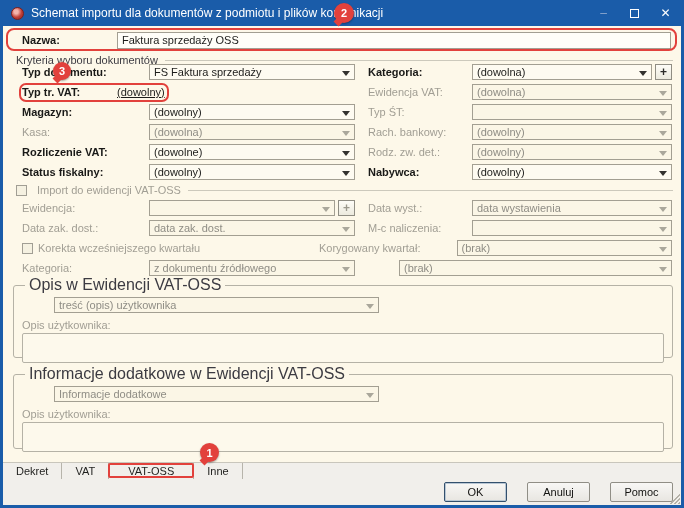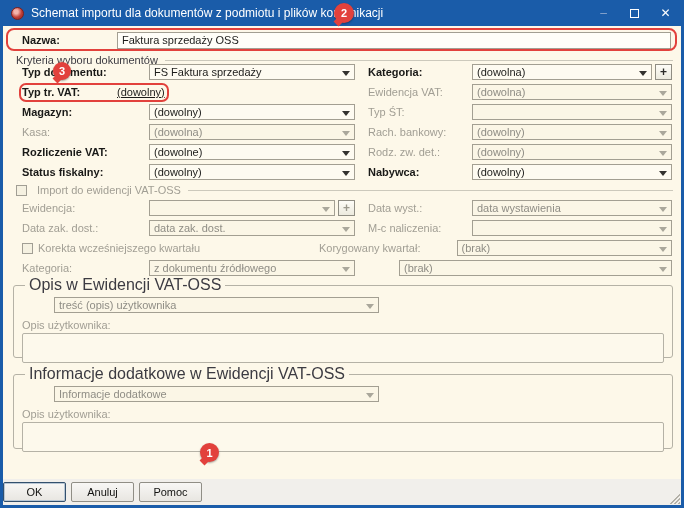--- a/index.html
+++ b/index.html
@@ -63,21 +63,21 @@
   .ta{margin-top:2px;border:1px solid #b5b2a6;border-radius:2px;background:#fdf9ec;}
   
   .tabs{position:absolute;left:0;right:0;top:436px;height:17px;background:#f1efeb;
     border-top:1px solid #c9c6bc;display:flex;align-items:stretch;}
   .tab{position:relative;display:flex;align-items:center;padding:0 13px;color:#1f1f1d;
     border-right:1px solid #b7b4ab;background:#f1efeb;}
   .tab.selected{padding:0 19px;}
   .tab-annot{position:absolute;inset:0px -1px 1px -1px;border:2px solid #e2413c;border-radius:2px;pointer-events:none;}
   
   .btnbar{position:absolute;left:0;right:0;top:453px;height:26px;background:#f1efeb;
-    display:flex;align-items:center;justify-content:flex-start;gap:5px;padding-right:8px;}
+    display:flex;align-items:center;justify-content:flex-end;gap:20px;padding-right:8px;}
   .btn{width:63px;height:20px;display:flex;align-items:center;justify-content:center;
     background:linear-gradient(#f8f7f5,#e8e6e1);border:1px solid #908e86;border-radius:2px;color:#121210;}
   .btn.default{border:1px solid #33506d;box-shadow:inset 0 0 0 1px #b9c7d4;}
   .grip{position:absolute;right:1px;bottom:1px;width:11px;height:11px;
     background:
       linear-gradient(135deg, transparent 0 54%, #b3b0a7 54% 62%, transparent 62% 72%, #b3b0a7 72% 80%, transparent 80% 90%, #b3b0a7 90% 100%);
   }
   
   .annot-rect{position:absolute;border:2px solid #e2413c;border-radius:8px;pointer-events:none;z-index:20;}
   .pin{position:absolute;width:20px;height:20px;border-radius:50%;background:#e2413c;z-index:21;
@@ -318,20 +318,29 @@
       <div style="display:flex;margin-top:1px;">
         <div class="combo dis">
           <span>Informacje dodatkowe</span>
           <span class="arr"></span>
         </div>
       </div>
       <span class="ta-label">Opis użytkownika:</span>
       <div class="ta" style="height:30px;"></div>
     </fieldset>
 
+    <div class="tabs">
+      <div class="tab">Dekret</div>
+      <div class="tab">VAT</div>
+      <div class="tab selected">
+        <span>VAT-OSS</span>
+        <span class="tab-annot"></span>
+      </div>
+      <div class="tab">Inne</div>
+    </div>
 
     <div class="btnbar">
       <div class="btn default">OK</div>
       <div class="btn">Anuluj</div>
       <div class="btn">Pomoc</div>
       <div class="grip"></div>
     </div>
   </div>
 
   <div class="annot-rect" style="left:6px;top:28px;width:671px;height:23px;"></div>

